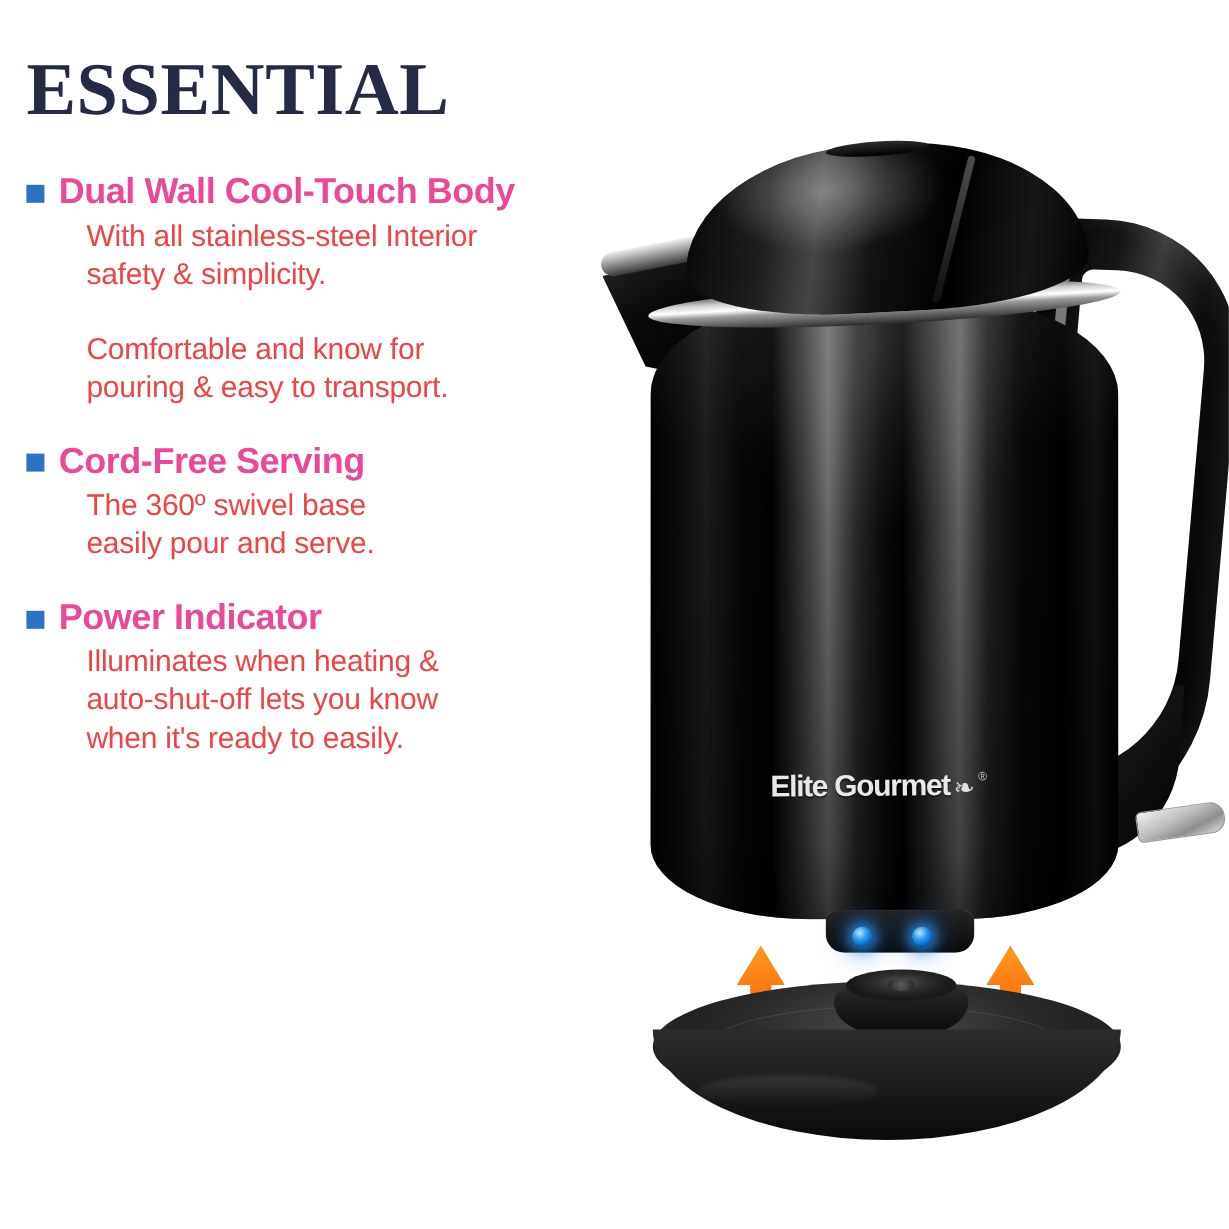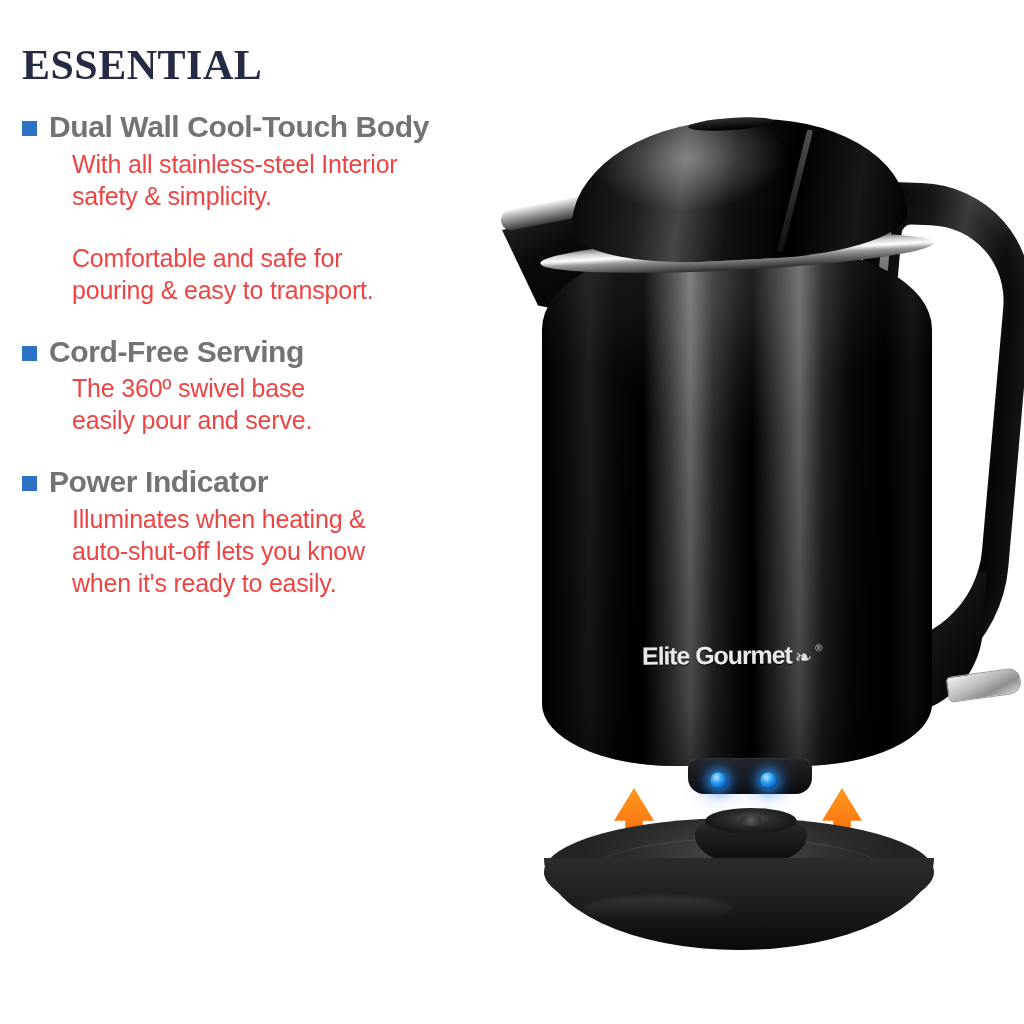--- a/index.html
+++ b/index.html
@@ -20,25 +20,25 @@
     position:absolute;
     left:0; top:0;
     width:540px; height:1024px;
     padding:46px 0 0 22px;
   }
 
   #page-title {
     font-family:"Liberation Serif", serif;
     font-weight:bold;
     color:#252b44;
-    font-size:42px;
+    font-size:62px;
     line-height:0.94;
     letter-spacing:0.5px;
     text-transform:uppercase;
-    margin-bottom:26px;
+    margin-bottom:40px;
   }
   #page-title .tline { display:block; white-space:nowrap; }
 
   .feature {
     position:relative;
     margin-bottom:16px;
   }
   .feature-head {
     display:flex;
     align-items:center;
@@ -50,21 +50,21 @@
     background:#2e72c4;
     flex:0 0 15px;
     position:relative;
     top:1px;
   }
   .feature-title {
     font-family:"Liberation Sans", sans-serif;
     font-weight:bold;
     font-size:30px;
     line-height:1.08;
-    color:#737373;
+    color:#ec4899;
     letter-spacing:-0.4px;
     white-space:nowrap;
   }
   .feature-desc {
     margin-left:50px;
     font-family:"Liberation Sans", sans-serif;
     font-weight:normal;
     font-size:25px;
     line-height:1.28;
     color:#ef4444;
@@ -353,21 +353,21 @@
         <span class="feature-title">Dual Wall Cool-Touch Body</span>
       </div>
       <div class="feature-desc">
         <span class="dline">With all stainless-steel Interior</span>
         <span class="dline">safety &amp; simplicity.</span>
       </div>
     </div>
 
     <div class="feature f2">
       <div class="feature-desc">
-        <span class="dline">Comfortable and safe for</span>
+        <span class="dline">Comfortable and know for</span>
         <span class="dline">pouring &amp; easy to transport.</span>
       </div>
     </div>
 
     <div class="feature f3">
       <div class="feature-head">
         <span class="bullet"></span>
         <span class="feature-title">Cord-Free Serving</span>
       </div>
       <div class="feature-desc">

